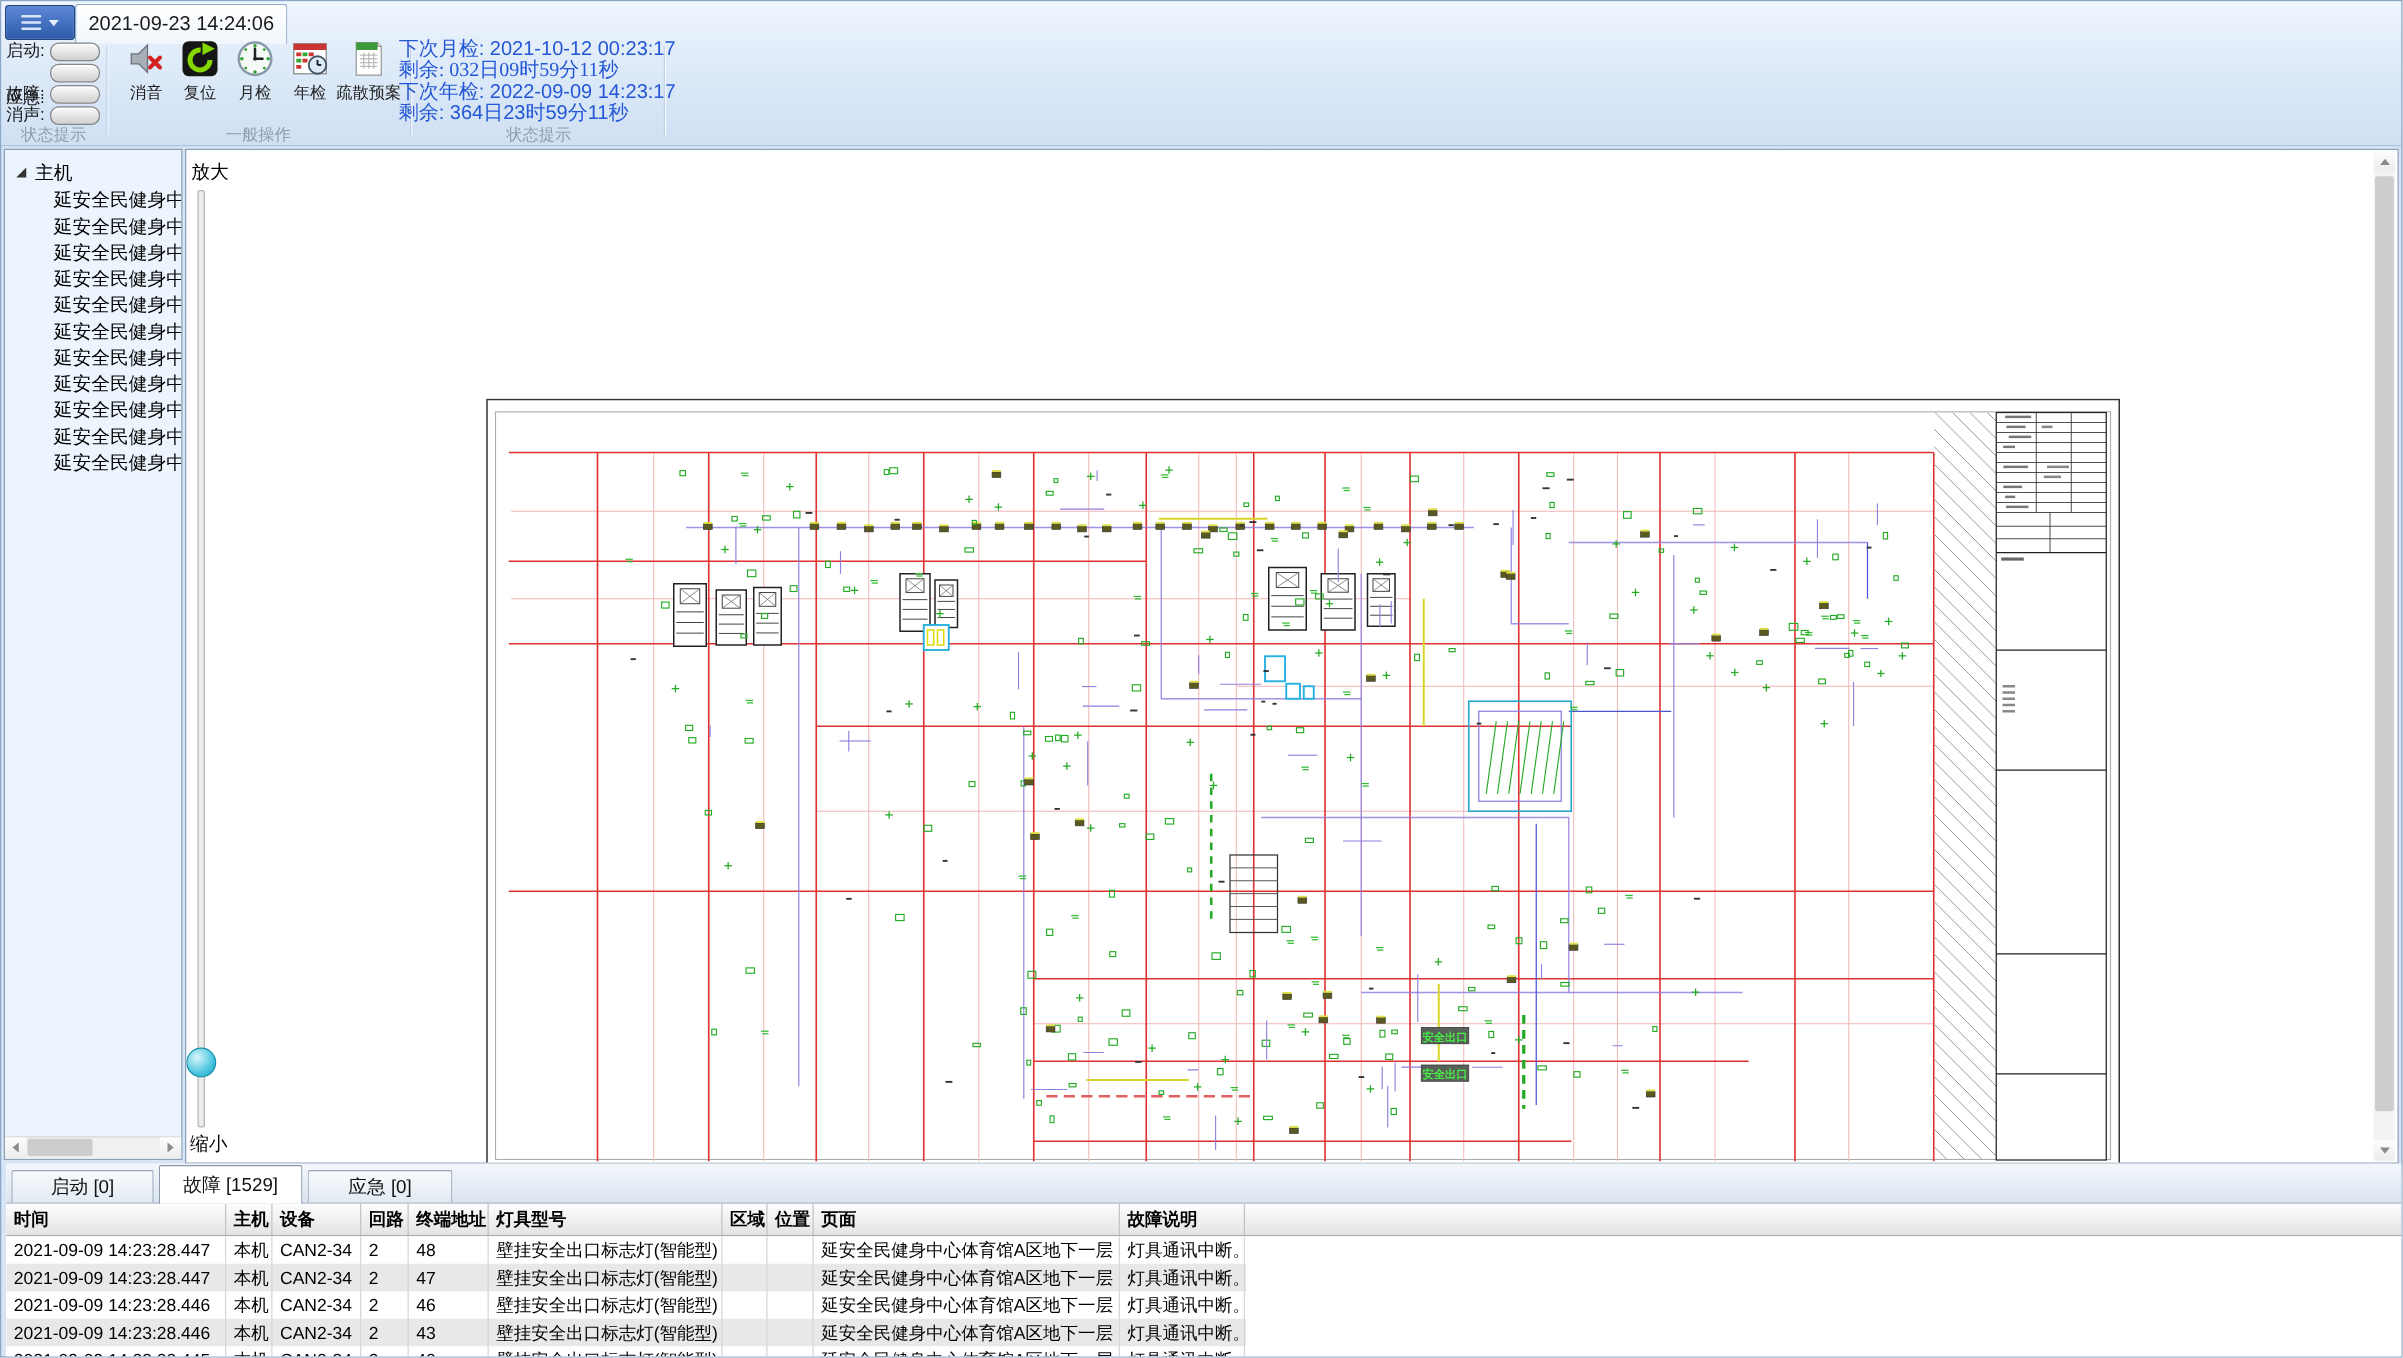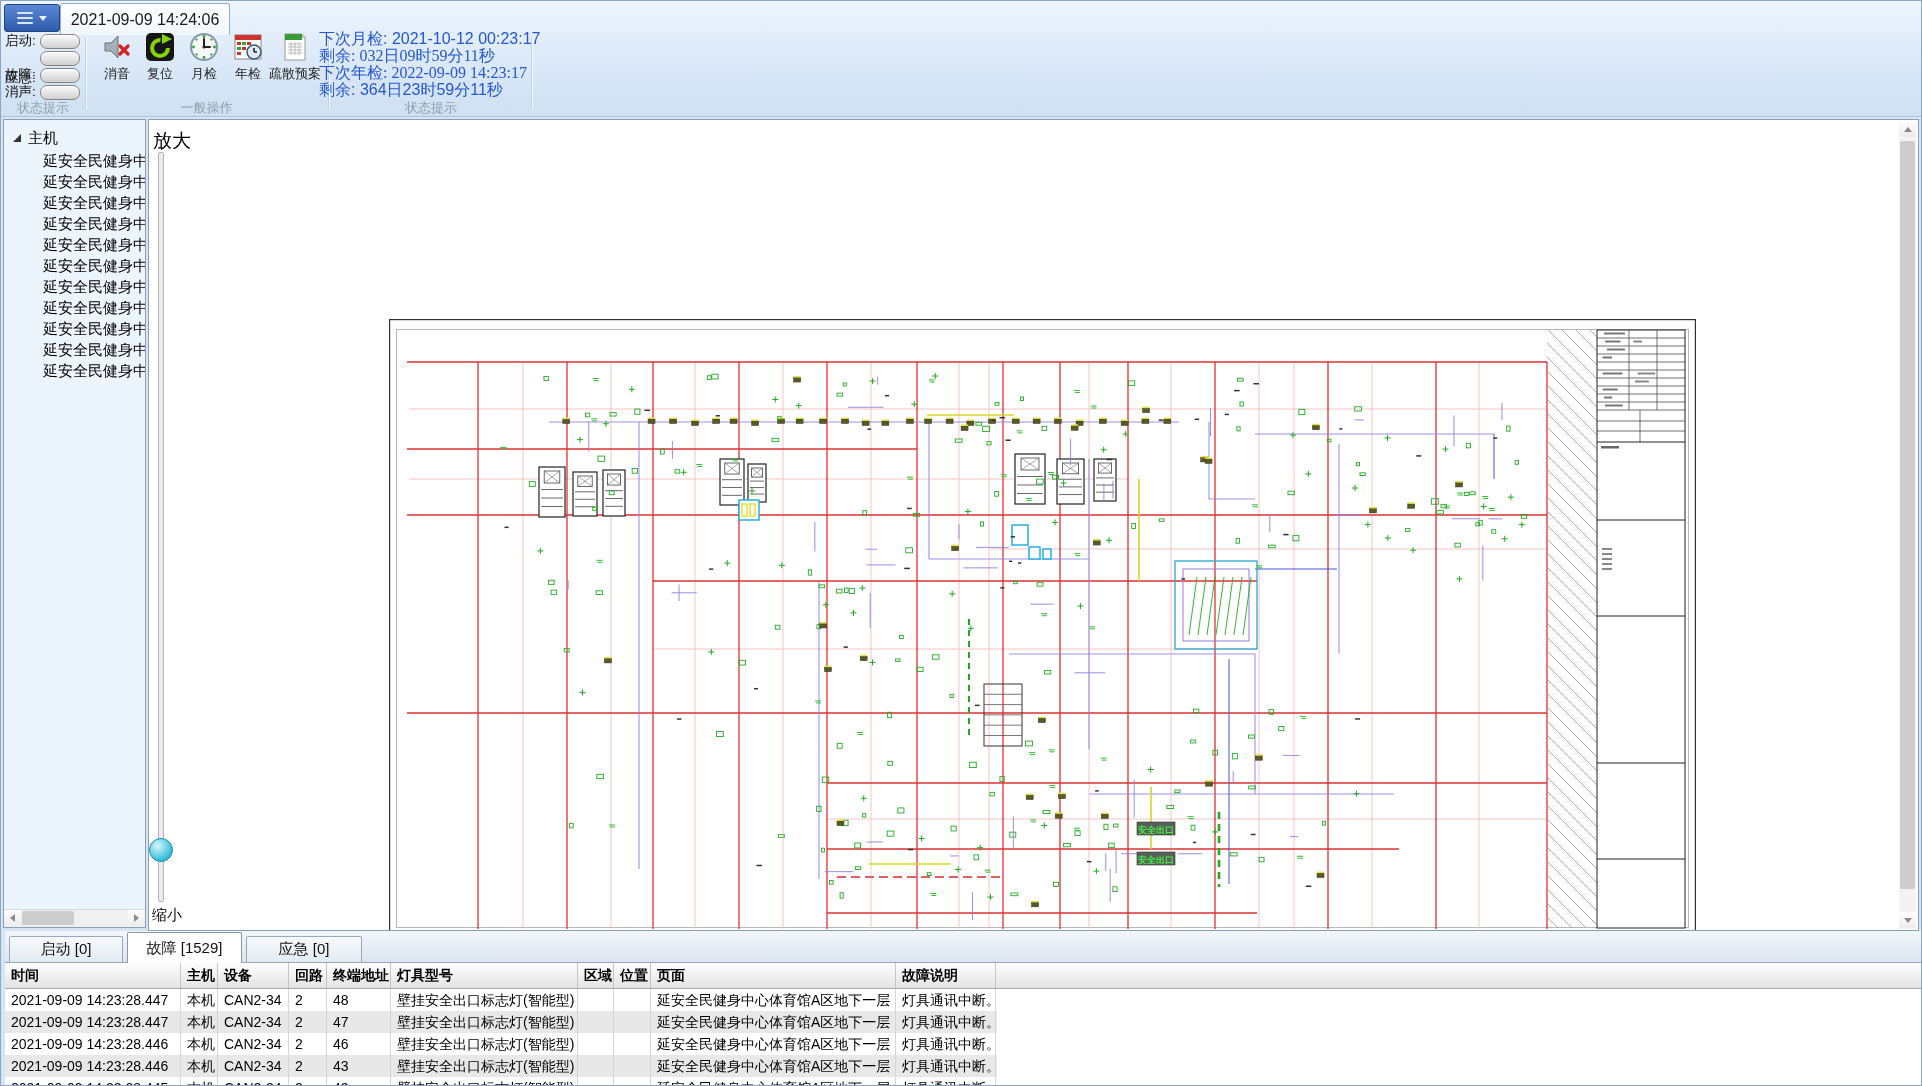--- a/index.html
+++ b/index.html
@@ -40,21 +40,21 @@
   .sbtn{position:absolute;top:0;width:17px;height:16px;background:linear-gradient(#fdfdfd,#ececec);
         display:flex;align-items:center;justify-content:center;cursor:pointer;}
   .tri-l{width:0;height:0;border-top:4px solid transparent;border-bottom:4px solid transparent;border-right:5px solid #8a8a8a;}
   .tri-r{width:0;height:0;border-top:4px solid transparent;border-bottom:4px solid transparent;border-left:5px solid #8a8a8a;}
   .tri-u{width:0;height:0;border-left:4px solid transparent;border-right:4px solid transparent;border-bottom:5px solid #8a8a8a;}
   .tri-d2{width:0;height:0;border-left:4px solid transparent;border-right:4px solid transparent;border-top:5px solid #8a8a8a;}
   #tree-hthumb{position:absolute;left:18px;top:1px;width:52px;height:14px;background:#cdcdcd;border-radius:2px;cursor:pointer;}
   
   #canvas{position:absolute;left:147px;top:118px;width:1771px;height:812px;background:#fff;
           border:1px solid #8aa0b8;box-sizing:border-box;overflow:hidden;}
-  #zoom-in-label{position:absolute;left:4px;top:8px;font-size:19px;color:#000;cursor:pointer;}
+  #zoom-in-label{position:absolute;left:4px;top:8px;font-size:15px;color:#000;cursor:pointer;}
   #zoom-out-label{position:absolute;left:3px;top:786px;font-size:15px;color:#000;cursor:pointer;}
   #slider-track{position:absolute;left:9px;top:32px;width:4px;height:748px;background:#ececec;
                 border:1px solid #b4b4b4;border-radius:2px;}
   #slider-ball{position:absolute;left:0px;top:718px;width:22px;height:22px;border-radius:50%;
                background:radial-gradient(circle at 35% 32%,#d9f5fb,#49c4de 62%,#189bbc);
                border:1px solid #1590ad;cursor:pointer;}
   #plan{position:absolute;left:240px;top:199px;}
   #vscroll{position:absolute;right:2px;top:1px;width:17px;height:808px;background:#f3f3f3;}
   #vthumb{position:absolute;left:1px;top:20px;width:15px;height:748px;background:#cdcdcd;border-radius:2px;cursor:pointer;}
   
@@ -82,21 +82,21 @@
 
   <div id="ribbon">
     <div id="menu-btn">
       <span class="bars">
           <i></i>
           <i></i>
           <i></i>
         </span>
       <span class="tri-down"></span>
     </div>
-    <div id="win-tab">2021-09-09 14:24:06</div>
+    <div id="win-tab">2021-09-23 14:24:06</div>
 
     <div id="status-group" style="position:absolute;left:0;top:0;">
         <div class="status-row" style="top: 33px; left: 0px; width: 84px;">
           <span style="margin-left: 4px;">启动:</span>
         </div>
         <div class="pill" style="top: 33px;"></div>
         <div class="status-row" style="top: 50px; left: 0px; width: 84px;">
           <span style="margin-left: 4px; margin-top: 40px;">应急:</span>
         </div>
         <div class="pill" style="top: 50px;"></div>
@@ -170,21 +170,21 @@
                 <path d="M8 12h14M8 15h14M8 18h14M8 21h14M11 10v13M15 10v13M19 10v13"></path>
               </g>
             </svg></div>
           <div class="lbl">疏散预案</div>
         </div>
       </div>
     <div class="grp-sep" style="left:327px"></div>
     <div id="selfcheck-group" style="position:absolute;left:0;top:0;">
         <div class="info-line" style="top: 28px; color: rgb(36, 87, 214);">下次月检: 2021-10-12 00:23:17</div>
         <div class="info-line" style="top: 45px; color: rgb(36, 87, 214); font-family: Liberation Serif, serif;">剩余: 032日09时59分11秒</div>
-        <div class="info-line" style="top: 62px; color: rgb(36, 87, 214); font-family: Liberation Serif, serif;">下次年检: 2022-09-09 14:23:17</div>
+        <div class="info-line" style="top: 62px; color: rgb(36, 87, 214);">下次年检: 2022-09-09 14:23:17</div>
         <div class="info-line" style="top: 79px; color: rgb(36, 87, 214);">剩余: 364日23时59分11秒</div>
       </div>
     <div class="grp-sep" style="left:530px"></div>
 
     <div class="grp-label" style="left:0;width:84px">状态提示</div>
     <div class="grp-label" style="left:84px;width:243px">一般操作</div>
     <div class="grp-label" style="left:330px;width:200px">状态提示</div>
   </div>
 
   <div id="tree">

